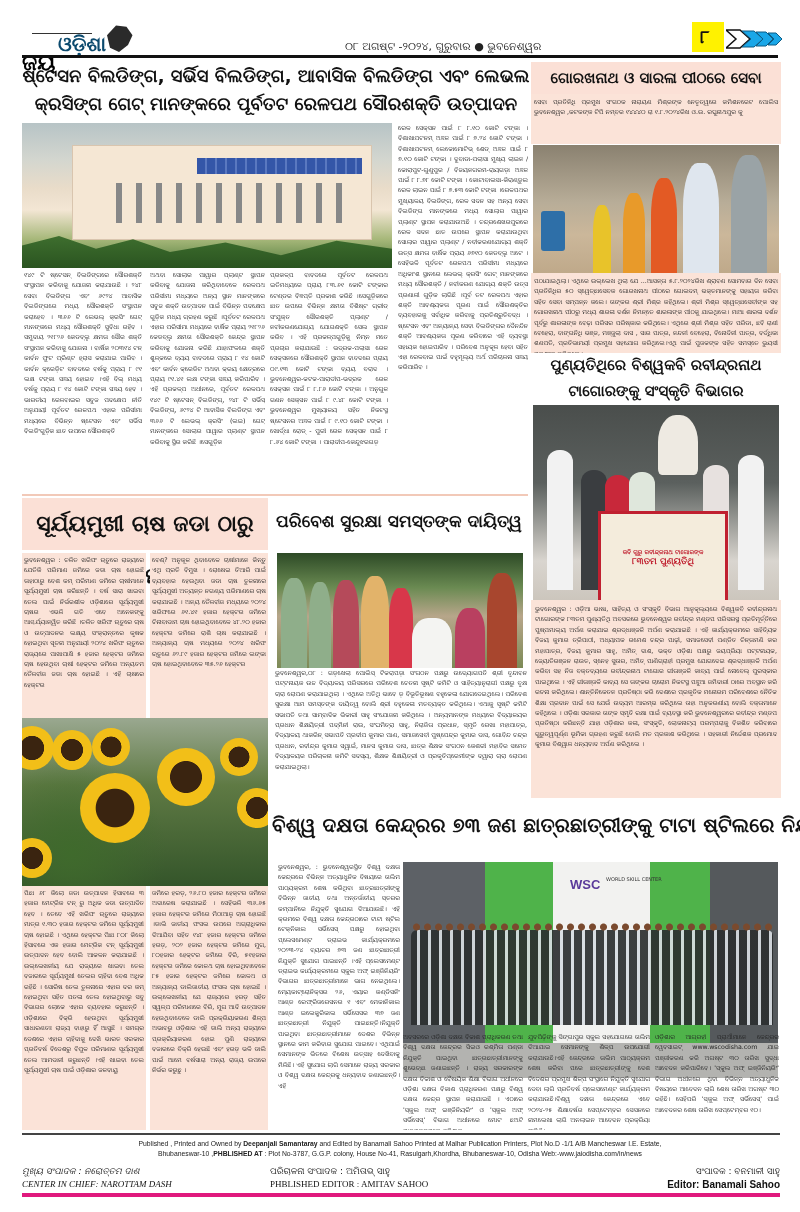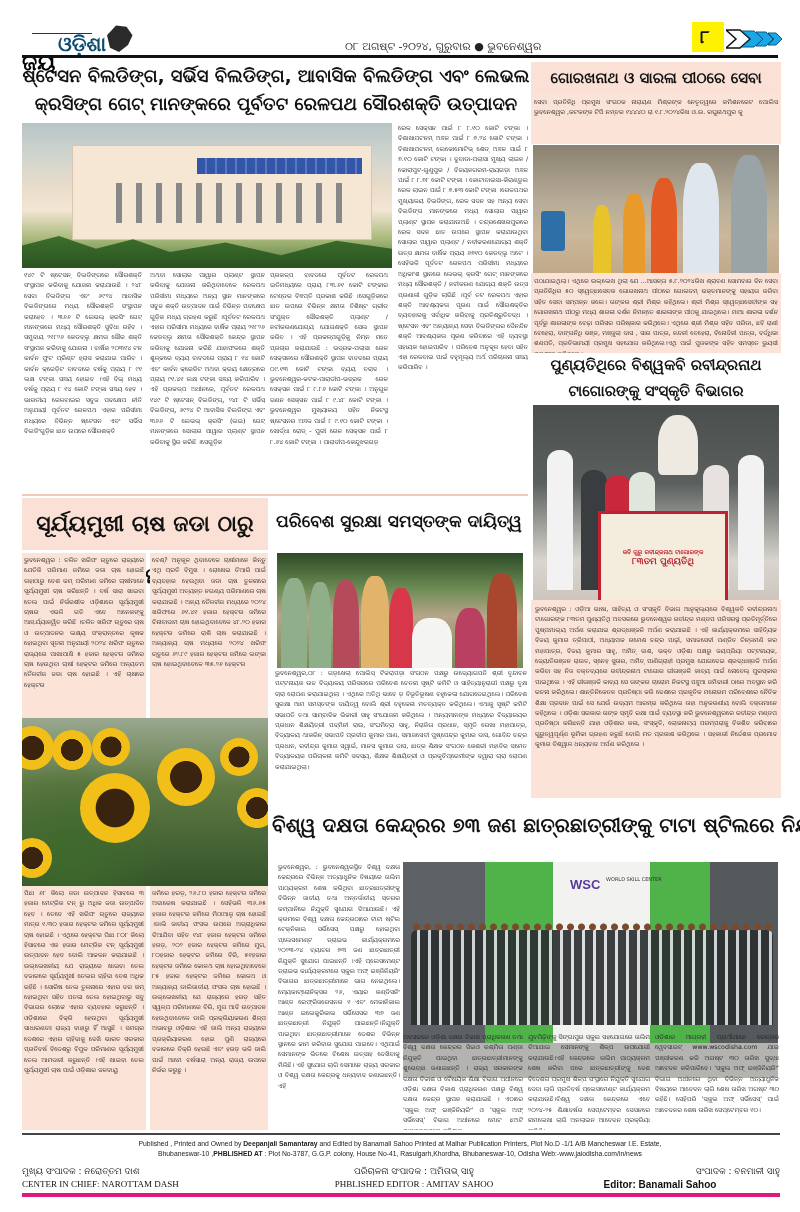--- a/index.html
+++ b/index.html
@@ -78,24 +78,24 @@
   .c-skill4 { left: 655px; top: 1032px; width: 124px; height: 98px; }
 
   .divider-pink { left: 22px; top: 494px; width: 506px; height: 2px; background: #f2c9b8; }
 
   
   .rule-foot { left: 22px; top: 1133px; width: 758px; height: 2px; background: #444; }
   .publisher { left: 40px; top: 1139px; width: 720px; font-family: "Liberation Sans", sans-serif; font-size: 6.8px; line-height: 10px; text-align: center; color: #222; }
   .publisher b { font-weight: bold; }
   .editor { font-family: "Liberation Serif", serif; font-size: 9px; line-height: 13px; color: #111; }
   .editor .od { font-family: "DejaVu Sans", sans-serif; font-size: 9px; }
-  .ed-left { left: 22px; top: 1165px; width: 240px; }
-  .ed-mid { left: 284px; top: 1165px; width: 260px; text-align: center; }
+  .ed-left { left: 22px; top: 1165px; width: 240px; font-style: italic; }
+  .ed-mid { left: 270px; top: 1165px; width: 260px; text-align: left; }
   .ed-right { left: 540px; top: 1165px; width: 240px; text-align: right; }
-  .ed-right .en { font-family: "Liberation Sans", sans-serif; font-weight: bold; font-size: 10px; text-align: center; }
+  .ed-right .en { font-family: "Liberation Sans", sans-serif; font-weight: bold; font-size: 10px; }
   .rule-pink { left: 22px; top: 1193px; width: 758px; height: 4px; background: #e0197d; }
 </style>
 </head>
 <body>
 
 <div class="abs logo">
   <div class="wave"></div>
   <span class="jai">ଜୟ</span>
   <span class="odisha">ଓଡ଼ିଶା</span>
   <div class="map"></div>

